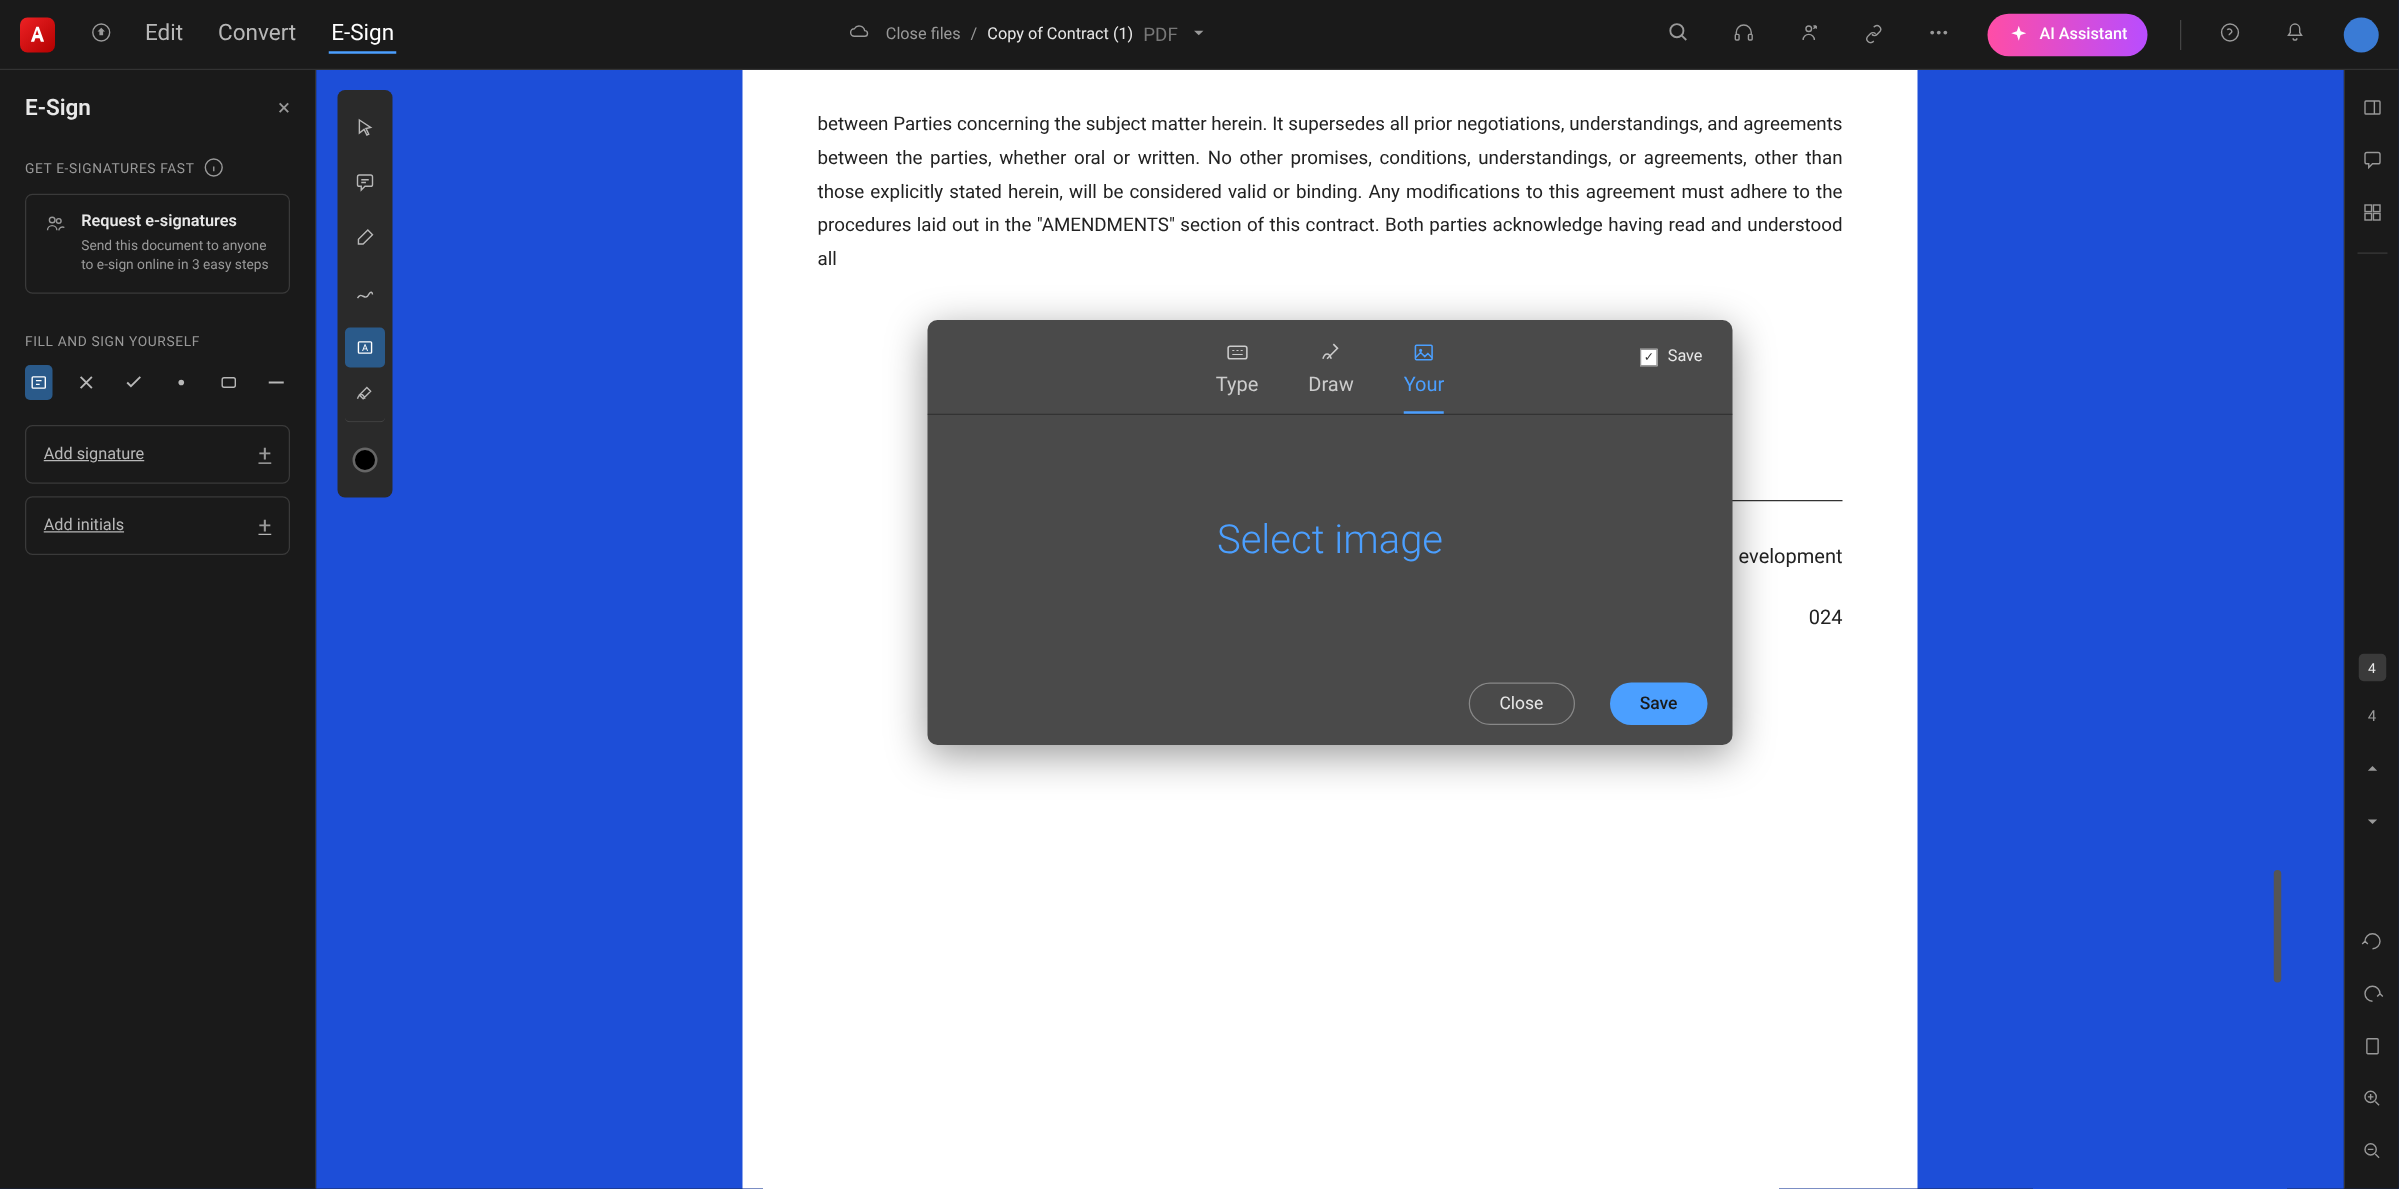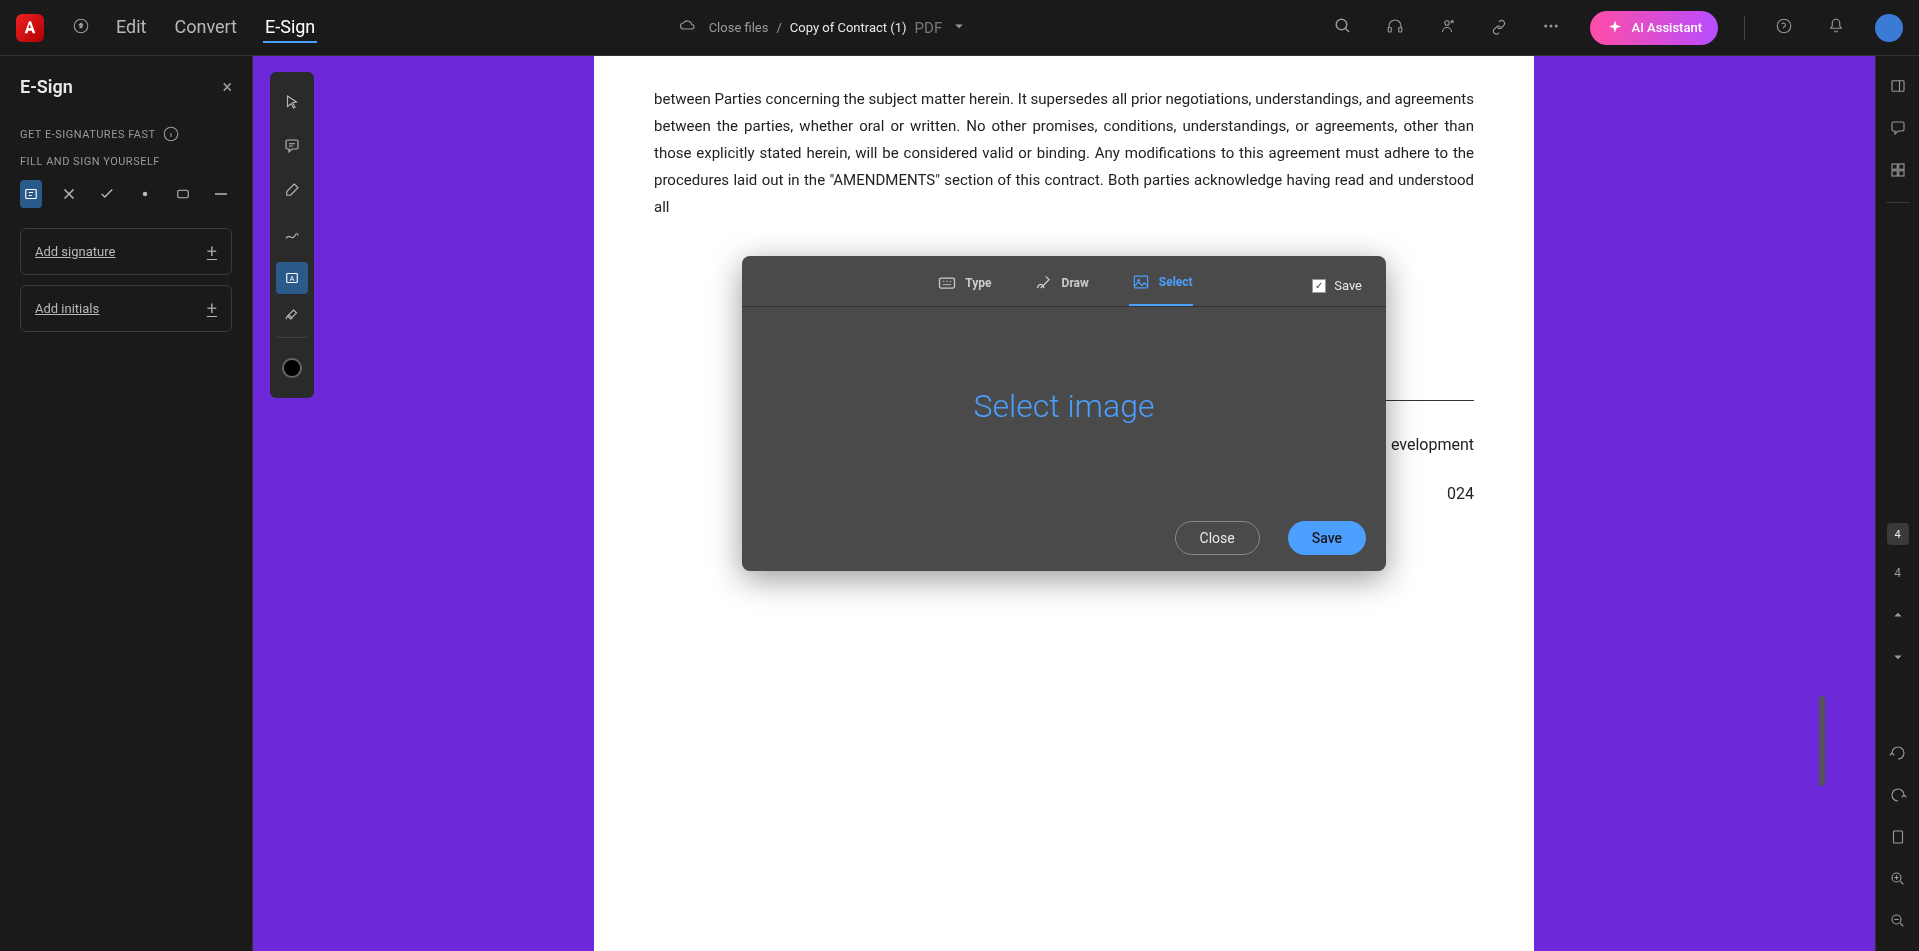--- a/index.html
+++ b/index.html
@@ -286,21 +286,21 @@
       width: 20px;
       height: 20px;
       background: #000;
       border: 2px solid #666;
       border-radius: 50%;
     }
     
     
     .document-area {
       flex: 1;
-      background: #6d28d9;
+      background: #1d4ed8;
       position: relative;
       display: flex;
       justify-content: center;
       overflow: hidden;
     }
     
     .document-page {
       width: 940px;
       background: white;
       color: #222;
@@ -358,28 +358,27 @@
     }
     
     .modal-tabs-center {
       display: flex;
       gap: 40px;
       margin: 0 auto;
     }
     
     .modal-tab {
       display: flex;
-      flex-direction: row;
+      flex-direction: column;
       align-items: center;
       gap: 6px;
       cursor: pointer;
       padding-bottom: 12px;
       color: #ccc;
-      font-size: 12px;
-      font-weight: bold;
+      font-size: 16px;
     }
     
     .modal-tab.active {
       color: #4b9fff;
       border-bottom: 2px solid #4b9fff;
     }
     
     .modal-tab-icon {
       width: 24px;
       height: 20px;
@@ -612,20 +611,33 @@
     </div>
 
     <div class="section-label">
       <span>GET E-SIGNATURES FAST</span>
       <svg viewBox="0 0 24 24" width="14" height="14">
           <circle cx="12" cy="12" r="9" fill="none" stroke="currentColor" stroke-width="1.5"></circle>
           <path d="M12 8v.01M12 11v5" stroke="currentColor" stroke-width="1.5"></path>
         </svg>
     </div>
 
+    <div class="request-card">
+      <div class="request-card-icon">
+        <svg viewBox="0 0 24 24" width="22" height="22">
+            <circle cx="9" cy="8" r="3" fill="none" stroke="currentColor" stroke-width="1.5"></circle>
+            <circle cx="16" cy="9" r="2.5" fill="none" stroke="currentColor" stroke-width="1.5"></circle>
+            <path d="M4 19a5 5 0 0110 0m2 0a4 4 0 016-3" fill="none" stroke="currentColor" stroke-width="1.5"></path>
+          </svg>
+      </div>
+      <div class="request-card-content">
+        <div class="request-title">Request e-signatures</div>
+        <div class="request-desc">Send this document to anyone to e-sign online in 3 easy steps</div>
+      </div>
+    </div>
 
     <div class="section-label">FILL AND SIGN YOURSELF</div>
 
     <div class="fill-sign-tools">
       <div class="fill-tool active">
         <svg viewBox="0 0 24 24" width="16" height="16">
             <rect x="5" y="6" width="14" height="12" rx="1" fill="none" stroke="currentColor" stroke-width="1.5"></rect>
             <path d="M9 10h6m-6 4h4" stroke="currentColor" stroke-width="1.5"></path>
           </svg>
       </div>
@@ -734,21 +746,21 @@
                   <path d="M4 18c2-6 6-6 8 0m2-14l4 4-10 10" fill="none" stroke="currentColor" stroke-width="1.5"></path>
                 </svg>
               <span>Draw</span>
             </div>
             <div class="modal-tab active">
               <svg class="modal-tab-icon" viewBox="0 0 24 24">
                   <rect x="4" y="5" width="16" height="14" rx="1" fill="none" stroke="currentColor" stroke-width="1.5"></rect>
                   <circle cx="9" cy="10" r="1.5"></circle>
                   <path d="M4 17l5-5 4 4 3-3 4 4" fill="none" stroke="currentColor" stroke-width="1.5"></path>
                 </svg>
-              <span>Select</span>
+              <span>Your</span>
             </div>
           </div>
           <div class="save-checkbox">
             <div class="checkbox-box">✓</div>
             <span>Save</span>
           </div>
         </div>
         <div class="modal-content">
           <div class="select-image-link">Select image</div>
         </div>

